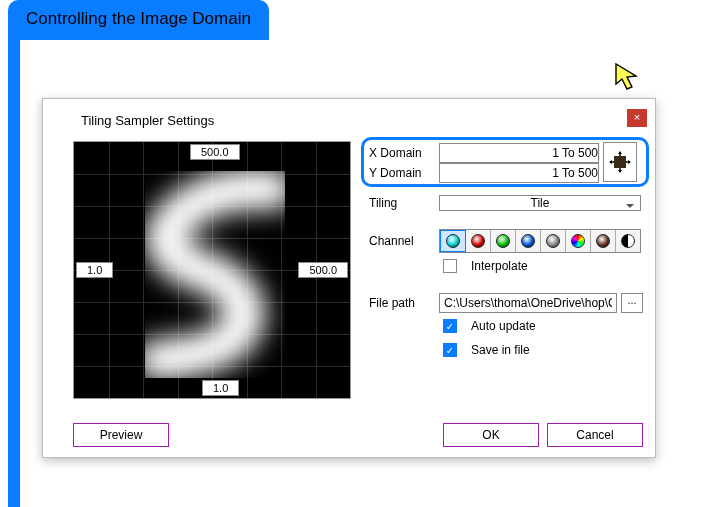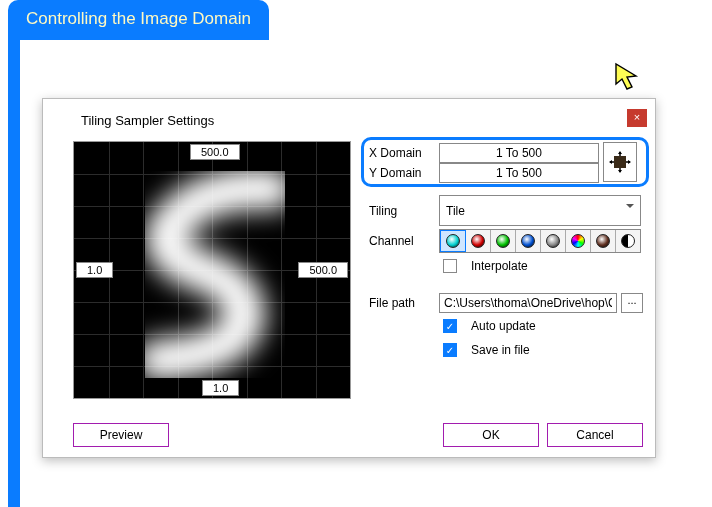--- a/index.html
+++ b/index.html
@@ -10,21 +10,21 @@
     width: 712px;
     height: 507px;
     position: relative;
     overflow: hidden;
   }
   .banner {
     position: absolute;
     left: 8px; top: 0;
     height: 40px;
     background: #0a7cff;
-    color: #fef9c3;
+    color: #000000;
     font-size: 17px;
     padding: 9px 18px 9px 18px;
     border-radius: 10px 10px 0 0;
   }
   .banner-side {
     position: absolute;
     left: 8px; top: 40px;
     width: 12px;
     bottom: 0;
     background: #0a7cff;
@@ -94,27 +94,27 @@
     gap: 4px;
   }
   .form-label { width: 66px; font-size: 12px; }
   .text-input {
     border: 1px solid #888;
     height: 20px;
     text-align: center;
     font-size: 12px;
     background: #fff;
   }
-  .domain-input { width: 160px; }
+  .domain-input { width: 160px; text-align: right; }
   .tiling-select {
-    width: 202px; height: 31px;
-    border: 1px solid #888;
-    background: #fff;
-    text-align: left;
-    padding: 8px 6px;
+    width: 202px; height: 16px;
+    border: 1px solid #888;
+    background: #fff;
+    text-align: center;
+    padding: 0 6px;
     position: relative;
   }
   .tiling-select:after {
     content: ""; position: absolute; right: 6px; top: 8px;
     border: 4px solid transparent; border-top-color: #555;
   }
   .channel-bar {
     display: flex;
     border: 1px solid #888;
     height: 24px;

